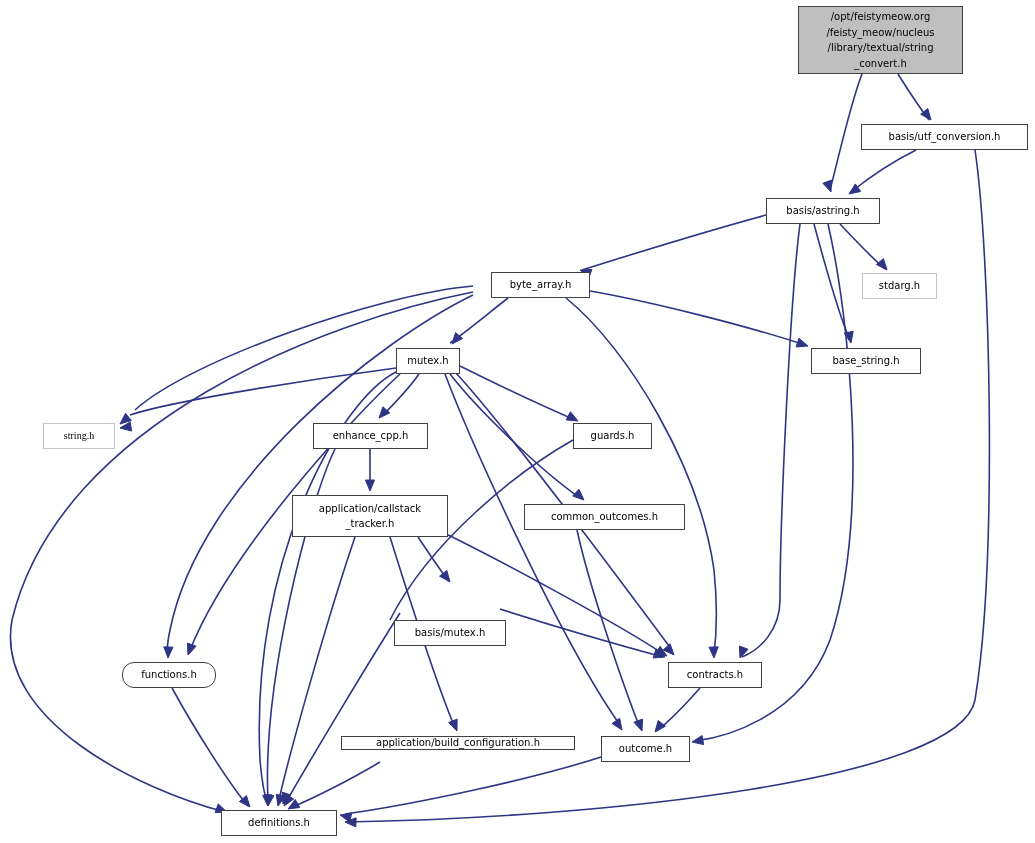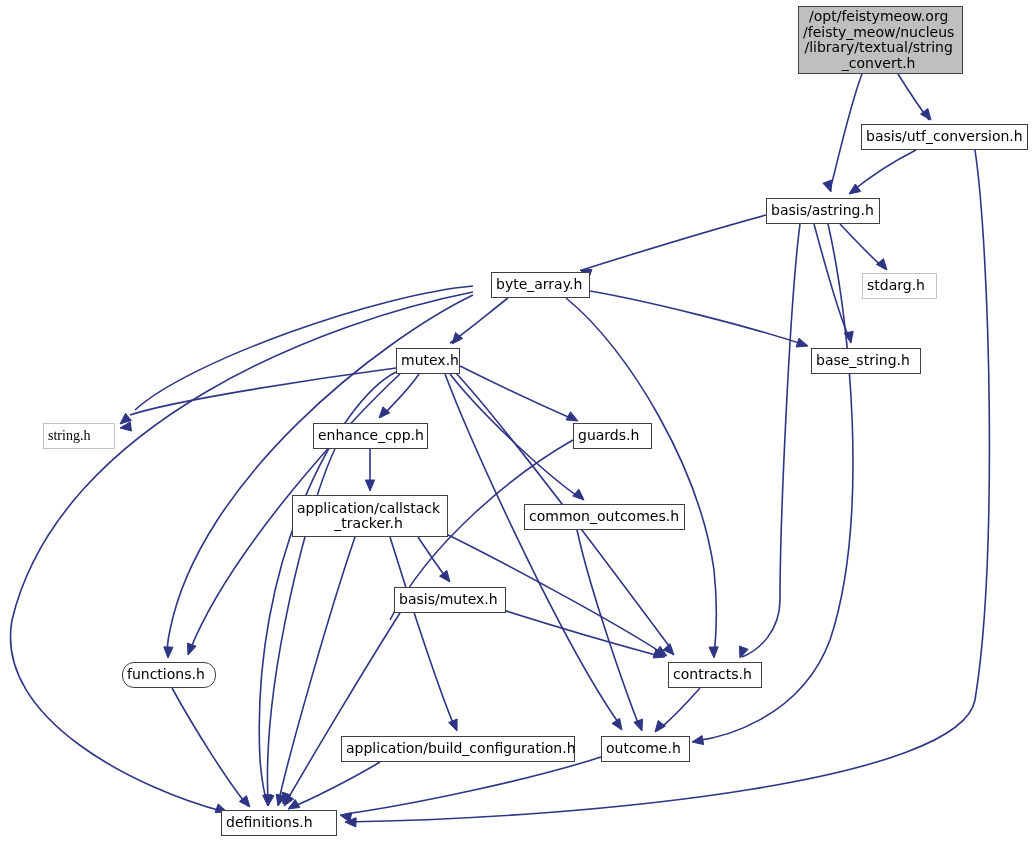--- a/index.html
+++ b/index.html
@@ -30,22 +30,23 @@
   .edge-head {
     fill: #2e3585;
     stroke: #2e3585;
     stroke-width: 1px;
   }
   .node {
     position: absolute;
     box-sizing: border-box;
     display: flex;
     align-items: center;
+    justify-content: center;
     text-align: center;
-    font-size: 14px;
+    font-size: 10px;
     line-height: 15.5px;
     color: #000000;
     background: #ffffff;
     border: 1.3px solid #404040;
     white-space: pre-line;
     padding: 0 4px;
   }
   .node.root {
     background: #bfbfbf;
     border: 1.3px solid #404040;
@@ -148,19 +149,19 @@
     <div class="node" style="left: 491px; top: 272px; width: 99px; height: 26px;"><span class="node-label">byte_array.h</span></div>
     <div class="node system" style="left: 862px; top: 273px; width: 75px; height: 26px;"><span class="node-label">stdarg.h</span></div>
     <div class="node" style="left: 396px; top: 348px; width: 64px; height: 26px;"><span class="node-label">mutex.h</span></div>
     <div class="node" style="left: 811px; top: 348px; width: 110px; height: 26px;"><span class="node-label">base_string.h</span></div>
     <div class="node system" style="left: 43px; top: 423px; width: 72px; height: 26px; font-family: Liberation Serif, serif;"><span class="node-label">string.h</span></div>
     <div class="node" style="left: 313px; top: 423px; width: 115px; height: 26px;"><span class="node-label">enhance_cpp.h</span></div>
     <div class="node" style="left: 573px; top: 423px; width: 79px; height: 26px;"><span class="node-label">guards.h</span></div>
     <div class="node" style="left: 524px; top: 504px; width: 161px; height: 26px;"><span class="node-label">common_outcomes.h</span></div>
     <div class="node" style="left: 292px; top: 495px; width: 156px; height: 42px;"><span class="node-label">application/callstack
 _tracker.h</span></div>
-    <div class="node" style="left: 394px; top: 587px; width: 112px; height: 26px;"><span class="node-label">basis/mutex.h</span></div>
+    <div class="node" style="left: 394px; top: 620px; width: 112px; height: 26px;"><span class="node-label">basis/mutex.h</span></div>
     <div class="node" style="left: 122px; top: 662px; width: 94px; height: 26px; border-radius: 12px;"><span class="node-label">functions.h</span></div>
     <div class="node" style="left: 668px; top: 662px; width: 94px; height: 26px;"><span class="node-label">contracts.h</span></div>
-    <div class="node" style="left: 341px; top: 736px; width: 234px; height: 26px;"><span class="node-label">application/build_configuration.h</span></div>
+    <div class="node" style="left: 341px; top: 736px; width: 234px; height: 14px;"><span class="node-label">application/build_configuration.h</span></div>
     <div class="node" style="left: 601px; top: 736px; width: 89px; height: 26px;"><span class="node-label">outcome.h</span></div>
     <div class="node" style="left: 221px; top: 810px; width: 116px; height: 26px;"><span class="node-label">definitions.h</span></div>
   </div>
 
 </body></html>

